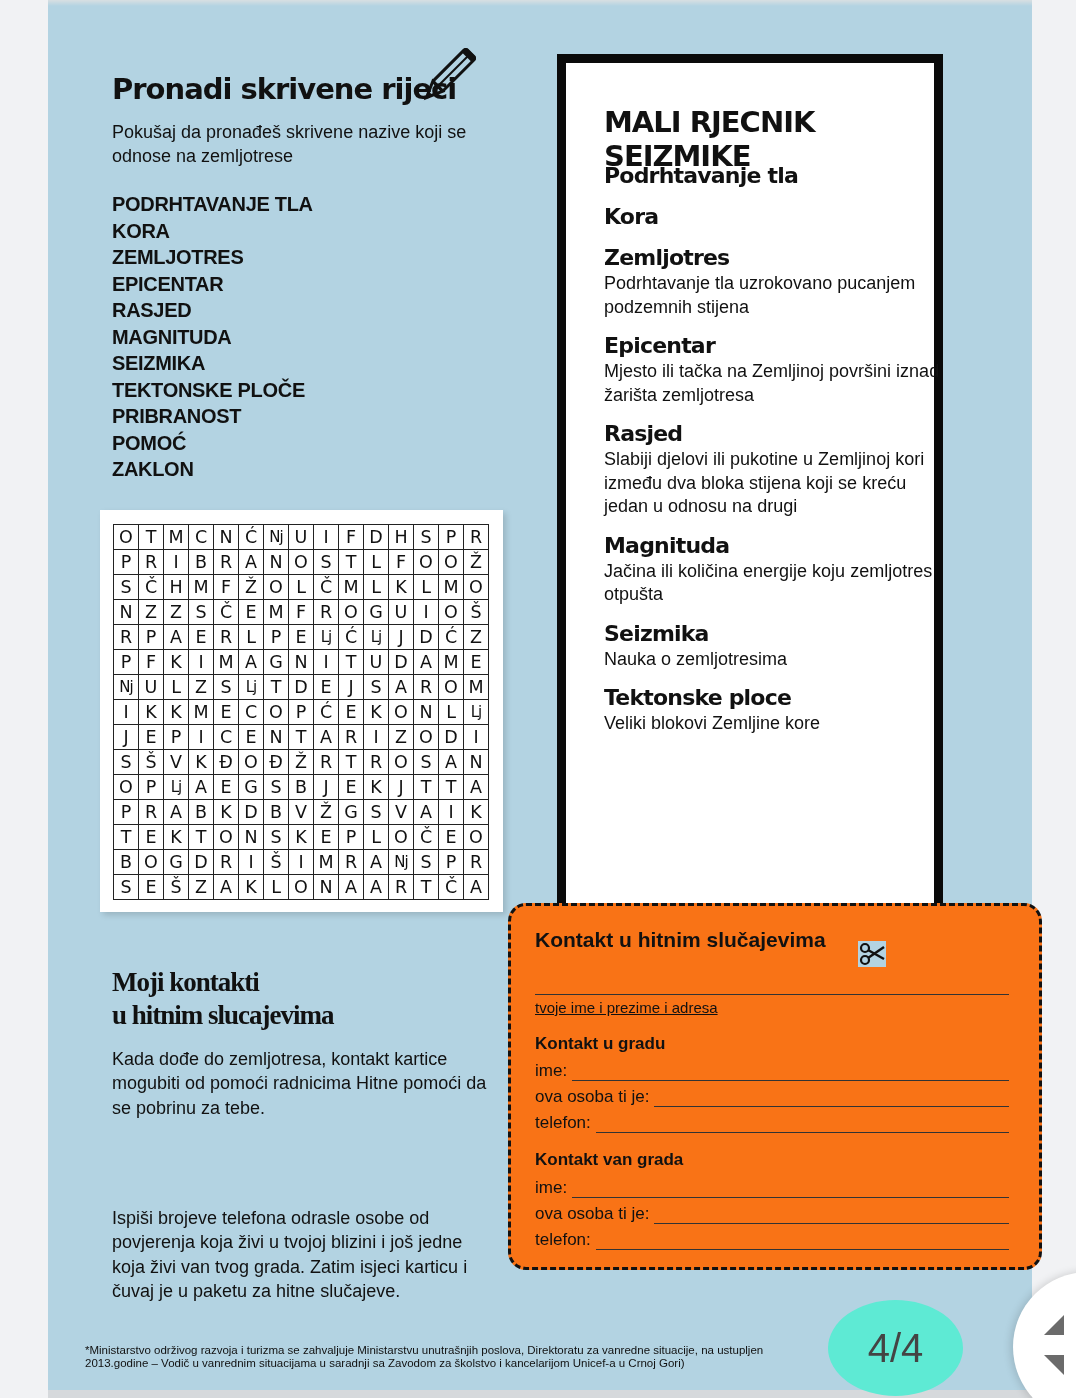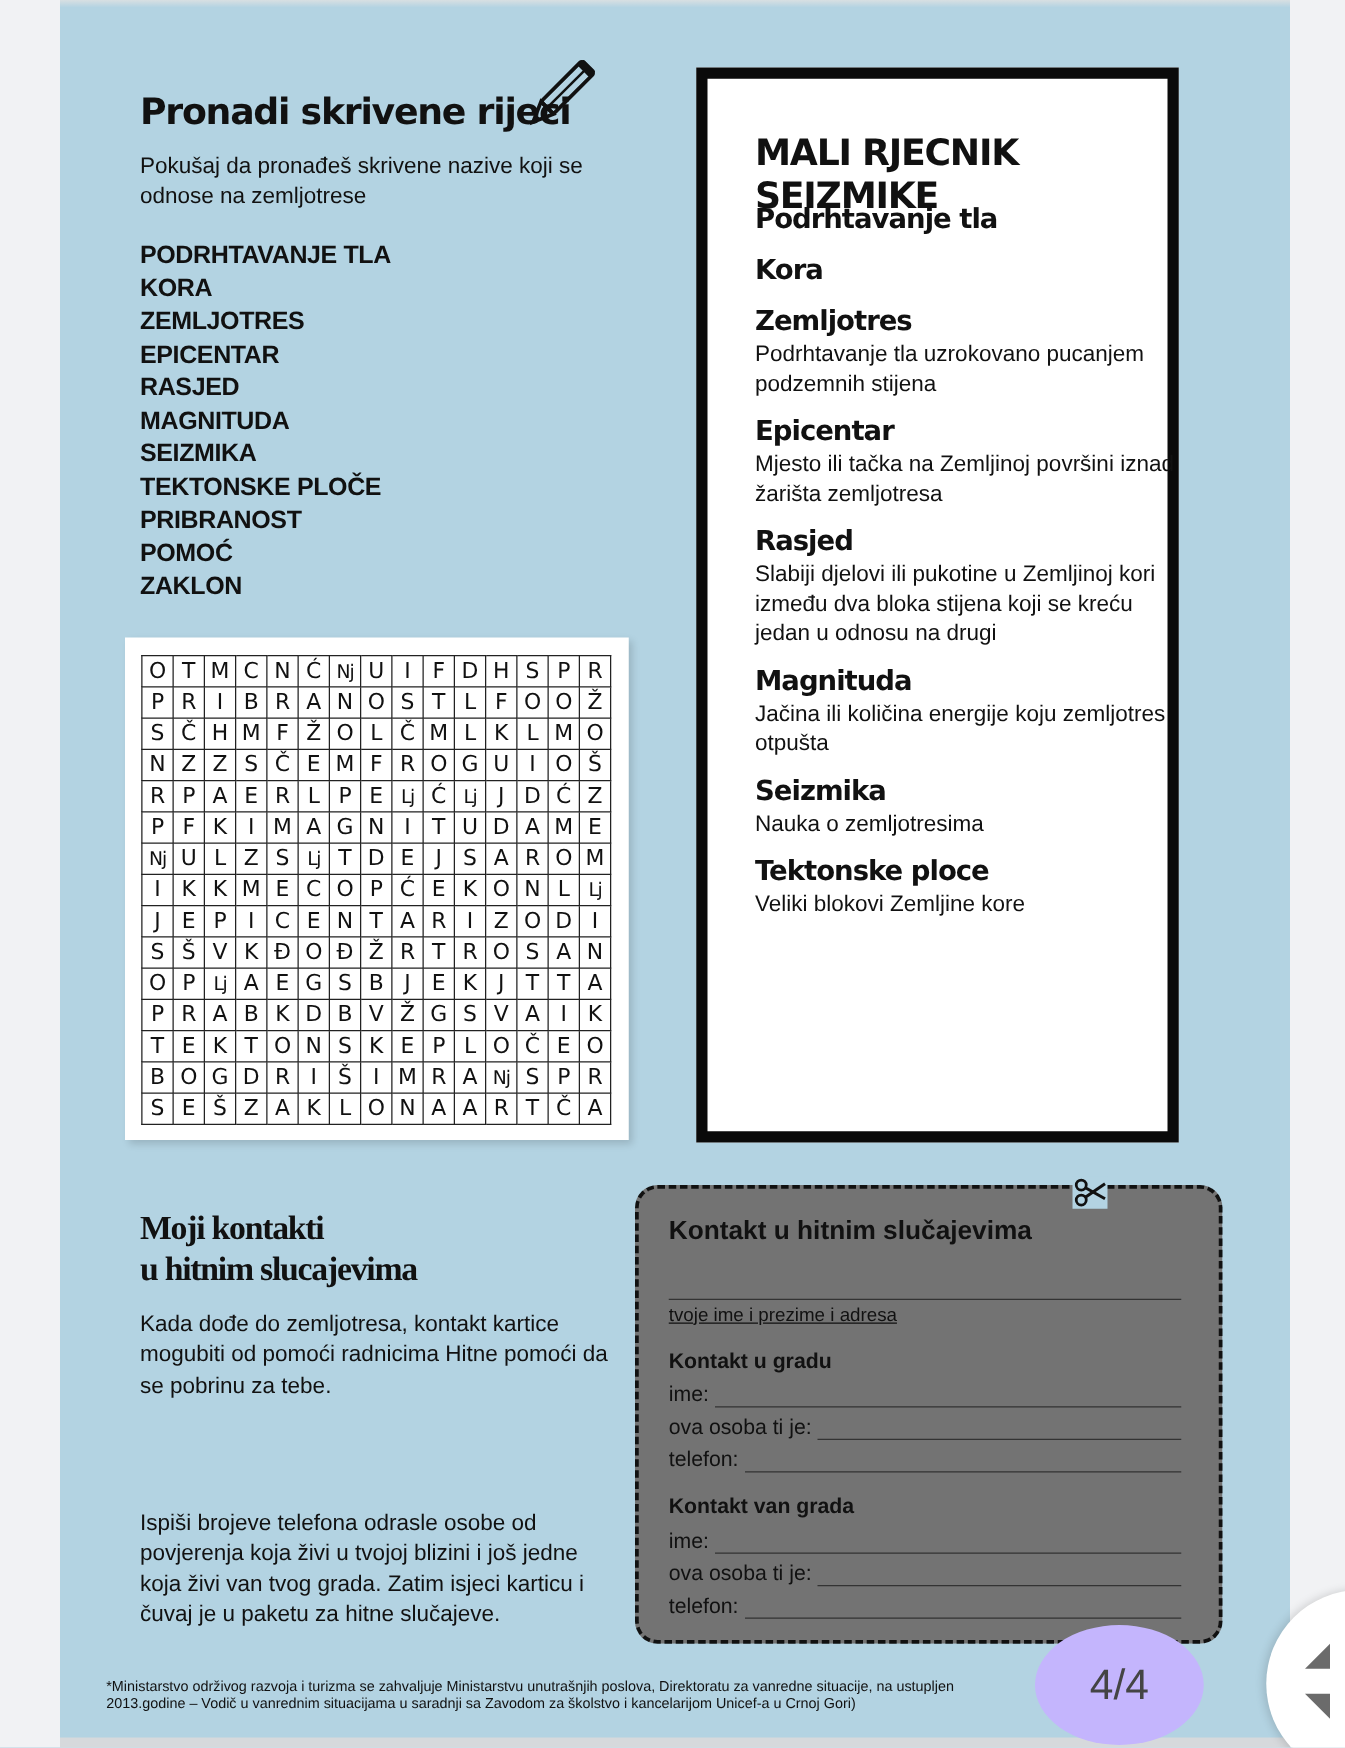--- a/index.html
+++ b/index.html
@@ -32,33 +32,33 @@
   .entry { margin-bottom: 12px; }
   .entry-term { font-size: 22px; font-weight: bold; font-family: "DejaVu Sans", sans-serif; letter-spacing: -0.8px; line-height: 29px; }
   .entry-def { font-size: 18px; line-height: 23.5px; }
 
   
   .mk-title { position: absolute; left: 112px; top: 966px; font-size: 27px; font-weight: bold; letter-spacing: -1px; line-height: 33px; font-family: Liberation Serif, serif; }
   .mk-p1 { position: absolute; left: 112px; top: 1047px; width: 380px; font-size: 18px; line-height: 24.3px; }
   .mk-p2 { position: absolute; left: 112px; top: 1206px; width: 380px; font-size: 18px; line-height: 24.3px; }
 
   
-  .card { position: absolute; left: 508px; top: 948px; width: 470px; height: 367px; background: #737373; border: 3px dashed #111; border-radius: 18px; }
+  .card { position: absolute; left: 508px; top: 903px; width: 534px; height: 367px; background: #f97316; border: 3px dashed #111; border-radius: 18px; }
   .scissors { position: absolute; left: 858px; top: 941px; width: 28px; height: 26px; background: #b3d3e2; }
   .card-title { position: absolute; left: 24px; top: 22px; font-size: 21px; font-weight: bold; }
   .card-line { position: absolute; left: 24px; right: 30px; border-bottom: 1px solid #333; }
   .card-hint { position: absolute; left: 24px; top: 93px; font-size: 15px; text-decoration: underline; }
   .card-sub { position: absolute; left: 24px; font-size: 17px; font-weight: bold; }
   .field { position: absolute; left: 24px; right: 30px; display: flex; align-items: flex-end; font-size: 17px; height: 22px; }
   .field .lbl { white-space: nowrap; margin-right: 5px; }
   .field .blank { flex: 1; border-bottom: 1px solid #333; height: 16px; }
 
   
   .footnote { position: absolute; left: 85px; top: 1344px; width: 900px; font-size: 11.5px; line-height: 13px; }
-  .page-indicator { position: absolute; left: 828px; top: 1300px; width: 135px; height: 96px; background: #c4b5fd; border-radius: 50%; display: flex; align-items: center; justify-content: center; font-size: 34px; color: #444; }
+  .page-indicator { position: absolute; left: 828px; top: 1300px; width: 135px; height: 96px; background: #5eead4; border-radius: 50%; display: flex; align-items: center; justify-content: center; font-size: 40px; color: #444; }
   .nav-button { position: absolute; left: 1013px; top: 1272px; width: 150px; height: 150px; background: #fff; border-radius: 50%; box-shadow: -2px 0 8px rgba(0,0,0,0.15); }
   .nav-arrow-up { position: absolute; left: 1044px; top: 1315px; width: 0; height: 0; border-left: 20px solid transparent; border-bottom: 20px solid #6b6b6b; }
   .nav-arrow-down { position: absolute; left: 1044px; top: 1355px; width: 0; height: 0; border-left: 20px solid transparent; border-top: 20px solid #6b6b6b; }
 </style>
 </head>
 <body>
 
 <div class="page"></div>
 <div class="page-topshade"></div>
 <div class="page-bottomline"></div>

